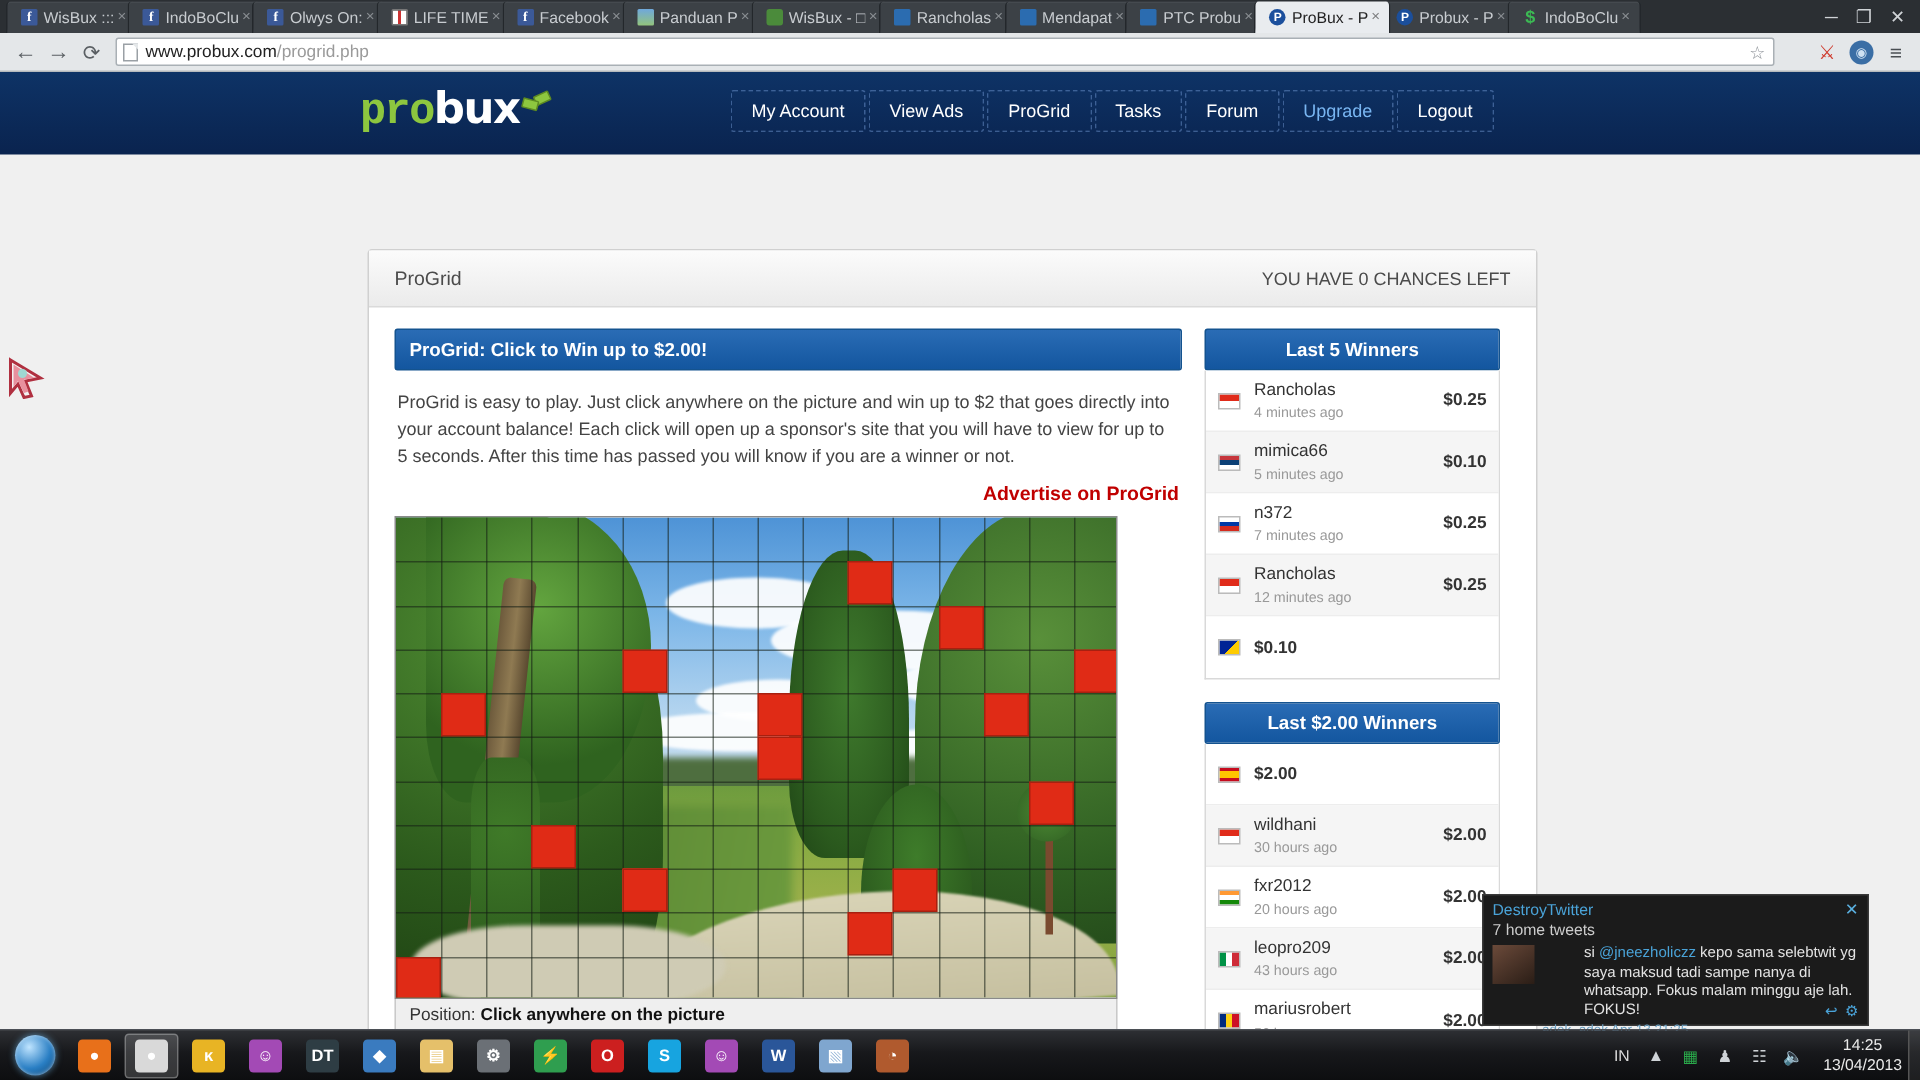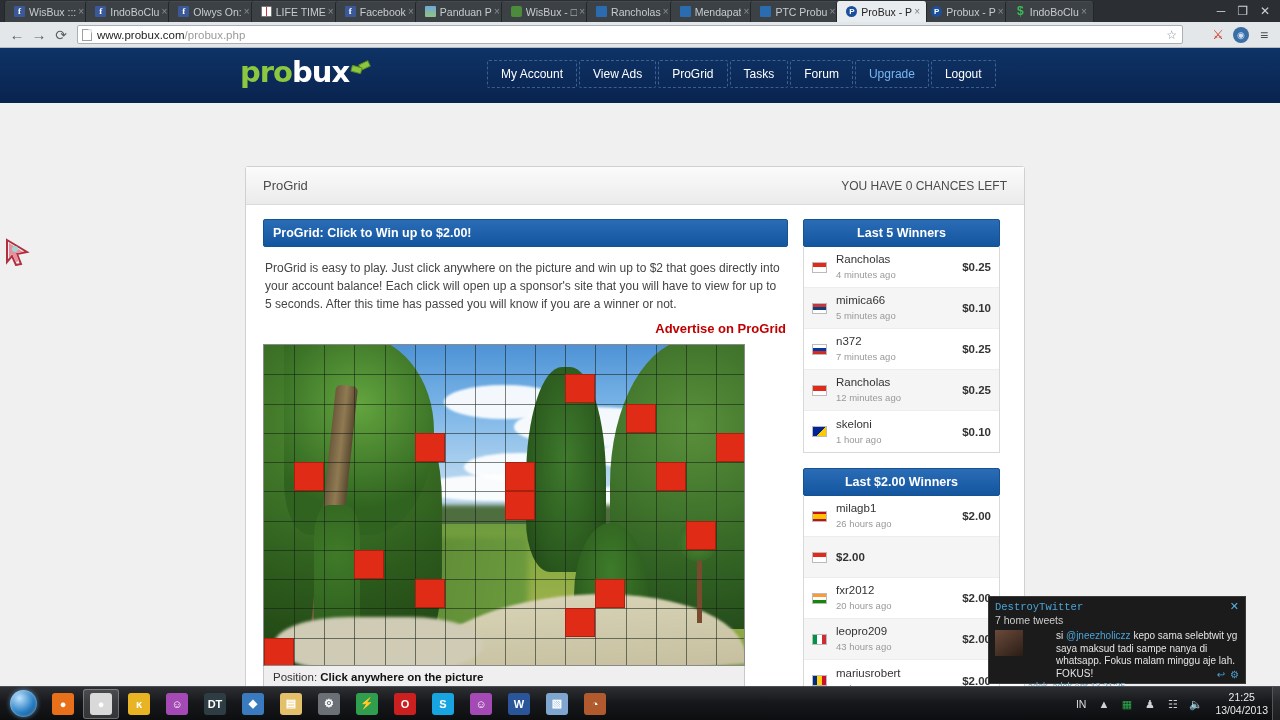--- a/index.html
+++ b/index.html
@@ -66,21 +66,21 @@
   .navicons .ic { width:16px; height:16px; display:flex; align-items:center; justify-content:center; font-size:13px; }
   .ic.shield { color:#cf3b2e; }
   .ic.globe { background:#3a6ea5; border-radius:50%; color:#cfe2f3; font-size:9px; line-height:16px; text-align:center; }
   .ic.menu { color:#4a4f53; font-size:14px; }
 
   
   .page { position:absolute; left:0; top:48px; width:1280px; height:638px; background:#f0f0f0; overflow:hidden; }
   .prheader { height:52px; background:#0d2d5e; background:linear-gradient(#0e3366,#0a2450); position:relative; }
   .prheader:after { content:""; position:absolute; left:0; bottom:-3px; width:100%; height:3px; background:#0a2450;}
   .logo { position:absolute; left:240px; top:7px; font-size:29px; font-weight:bold; letter-spacing:-1px; font-family:"DejaVu Sans", sans-serif;}
-  .logo .p1 { color:#8dc63f; }
+  .logo .p1 { color:#8dc63f;font-family:Liberation Mono, monospace; }
   .logo .p2 { color:#ffffff; }
   .logo .money { display:inline-block; width:22px; height:14px; position:relative; margin-left:1px; vertical-align:6px;}
   .logo .money i { position:absolute; display:block; width:11px; height:7px; background:#8dc63f; border:1px solid #5d8a22; border-radius:1px;}
   .logo .money i:nth-child(1){ left:9px; top:0; transform:rotate(-25deg);}
   .logo .money i:nth-child(2){ left:1px; top:4px; transform:rotate(15deg);}
 
   .nav { position:absolute; left:487px; top:12px; display:flex; gap:2px; }
   .nav a {
     display:block; padding:6px 13px; color:#ffffff; text-decoration:none;
     font-size:12px; border:1px dashed rgba(120,160,220,.45); border-radius:2px;
@@ -166,21 +166,21 @@
   .flag-ru { background:linear-gradient(#fff 0 33%, #0039a6 33% 66%, #d52b1e 66% 100%); }
   .flag-ba { background:linear-gradient(135deg,#002395 0 55%, #fecb00 55% 100%); }
   .flag-es { background:linear-gradient(#c60b1e 0 25%, #ffc400 25% 75%, #c60b1e 75% 100%); }
   .flag-in { background:linear-gradient(#ff9933 0 33%, #fff 33% 66%, #138808 66% 100%); }
   .flag-it { background:linear-gradient(90deg,#009246 0 33%, #fff 33% 66%, #ce2b37 66% 100%); }
   .flag-ro { background:linear-gradient(90deg,#002b7f 0 33%, #fcd116 33% 66%, #ce1126 66% 100%); }
 
   
   .toast { position:absolute; left:988px; top:596px; width:258px; height:88px; background:#1b1b1b; border:1px solid #3a3a3a; color:#ddd; font-size:10.5px; }
   .toast .th { display:flex; justify-content:space-between; align-items:center; padding:3px 6px 0;}
-  .toast .tt { color:#4aa3d8; font-size:10.5px;font-family:Liberation Mono, monospace; }
+  .toast .tt { color:#4aa3d8; font-size:10.5px; }
   .toast .tx { color:#5ab0e0; font-size:11px; }
   .toast .sub { padding:1px 6px 2px; color:#ccc; font-size:10.5px;}
   .toast .tweet { display:flex; padding:2px 6px 0; gap:5px;}
   .toast .av { width:28px; height:26px; flex:0 0 28px; background:linear-gradient(145deg,#6b4a3a,#2a1d16); }
   .toast .txt { font-size:10px; line-height:12.5px; color:#e3e3e3;margin-left:28px; }
   .toast .txt .mention { color:#4aa3d8; }
   .toast .meta { color:#6b9fc0; font-size:9px; padding-top:1px;}
   .toast .acts { position:absolute; right:6px; bottom:3px; color:#4aa3d8; font-size:10px; display:flex; gap:5px;}
 
   
@@ -285,21 +285,21 @@
       </div>
     </div>
 
     <div class="navbar">
       <div class="navbtn">←</div>
       <div class="navbtn">→</div>
       <div class="navbtn reload">⟳</div>
       <div class="omnibox">
         <span class="pageicon"></span>
         <span class="host">www.probux.com</span>
-          <span>/probux.php</span>
+          <span>/progrid.php</span>
         <span class="star">☆</span>
       </div>
       <div class="navicons">
         <div class="ic shield">⚔</div>
         <div class="ic globe">◉</div>
         <div class="ic menu">≡</div>
       </div>
     </div>
 
     <div class="page">
@@ -425,34 +425,33 @@
                   <span class="wname"><span class="n">n372</span><br><span class="t">7 minutes ago</span></span>
                   <span class="wamt">$0.25</span>
                 </div>
               <div class="wrow">
                   <span class="flag flag-id"></span>
                   <span class="wname"><span class="n">Rancholas</span><br><span class="t">12 minutes ago</span></span>
                   <span class="wamt">$0.25</span>
                 </div>
               <div class="wrow">
                   <span class="flag flag-ba"></span>
-                  <span class="wname"><span class="n">skeloni</span><br><span class="t">1 hour ago</span></span>
                   <span class="wamt">$0.10</span>
                 </div>
             </div>
 
             <div class="bluebar center">Last $2.00 Winners</div>
             <div class="wtable big">
               <div class="wrow">
                   <span class="flag flag-es"></span>
-                  <span class="wname"><span class="n">milagb1</span><br><span class="t">26 hours ago</span></span>
                   <span class="wamt">$2.00</span>
                 </div>
               <div class="wrow">
                   <span class="flag flag-id"></span>
+                  <span class="wname"><span class="n">wildhani</span><br><span class="t">30 hours ago</span></span>
                   <span class="wamt">$2.00</span>
                 </div>
               <div class="wrow">
                   <span class="flag flag-in"></span>
                   <span class="wname"><span class="n">fxr2012</span><br><span class="t">20 hours ago</span></span>
                   <span class="wamt">$2.00</span>
                 </div>
               <div class="wrow">
                   <span class="flag flag-it"></span>
                   <span class="wname"><span class="n">leopro209</span><br><span class="t">43 hours ago</span></span>
@@ -547,18 +546,18 @@
           <div class="tbicon" style="background: rgb(176, 90, 46);">◔</div>
         </div>
       </div>
     <div class="tray">
       <span class="lang">IN</span>
       <span class="tico">▲</span>
       <span class="tico" style="color:#2aa84a;">▦</span>
       <span class="tico">♟</span>
       <span class="tico">☷</span>
       <span class="tico" style="color:#d05050;">🔈</span>
-      <span class="clock"><span>21:25</span><br><span>13/04/2013</span></span>
+      <span class="clock"><span>14:25</span><br><span>13/04/2013</span></span>
     </div>
     <div class="showdesk"></div>
   </div>
 
 </div>
 
 </body></html>

